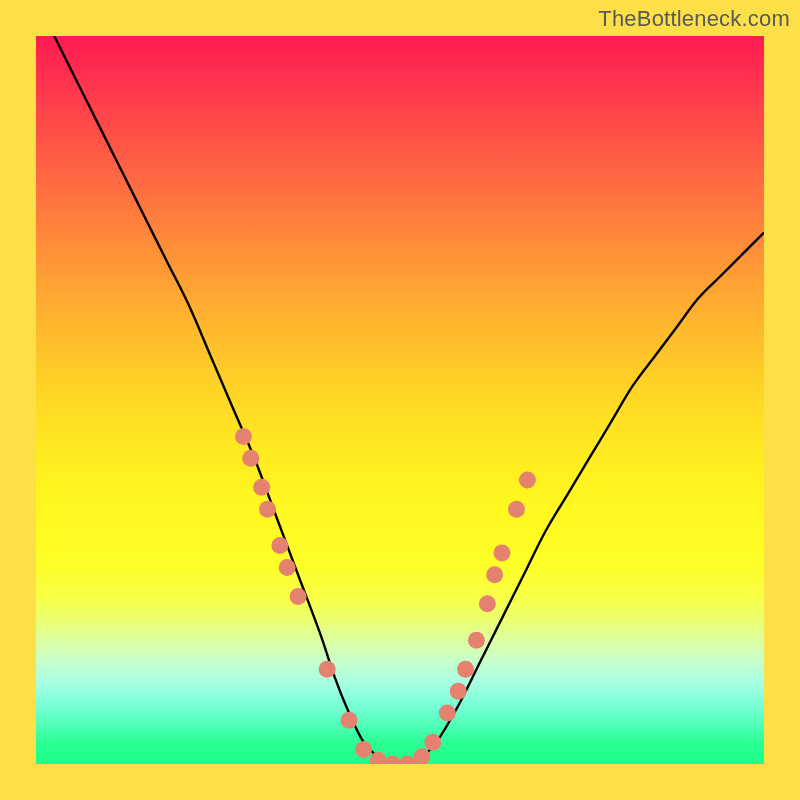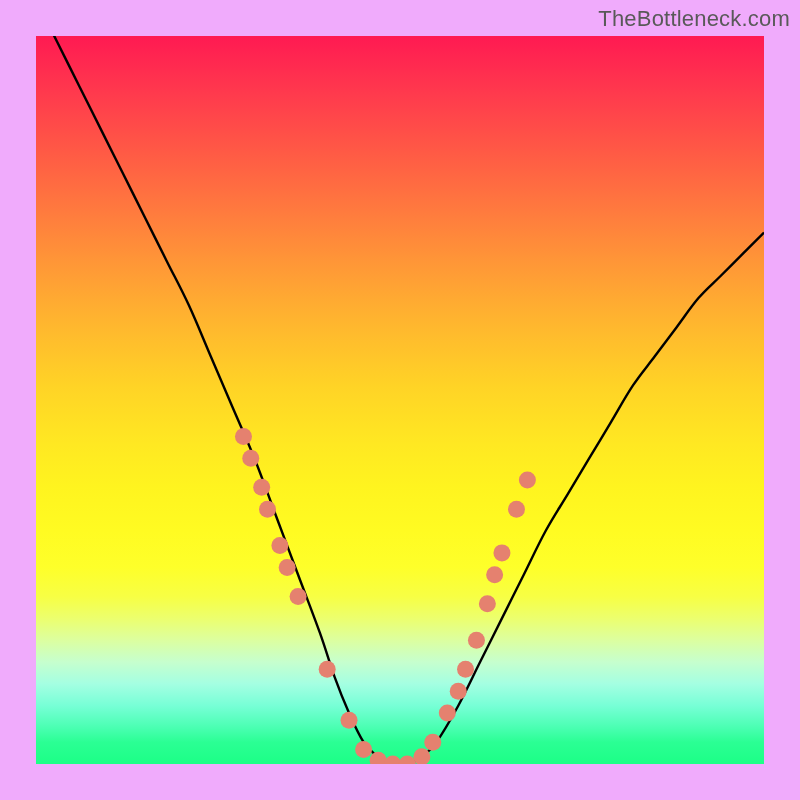--- a/index.html
+++ b/index.html
@@ -10,21 +10,21 @@
     background: #000;
     overflow: hidden;
     font-family: Arial, Helvetica, sans-serif;
   }
   .frame {
     position: absolute;
     left: 0;
     top: 0;
     width: 800px;
     height: 800px;
-    background: #f0abfc;
+    background: #fde047;
   }
   .plot-area {
     position: absolute;
     left: 36px;
     top: 36px;
     width: 728px;
     height: 728px;
     overflow: hidden;
   }
   .gradient {

